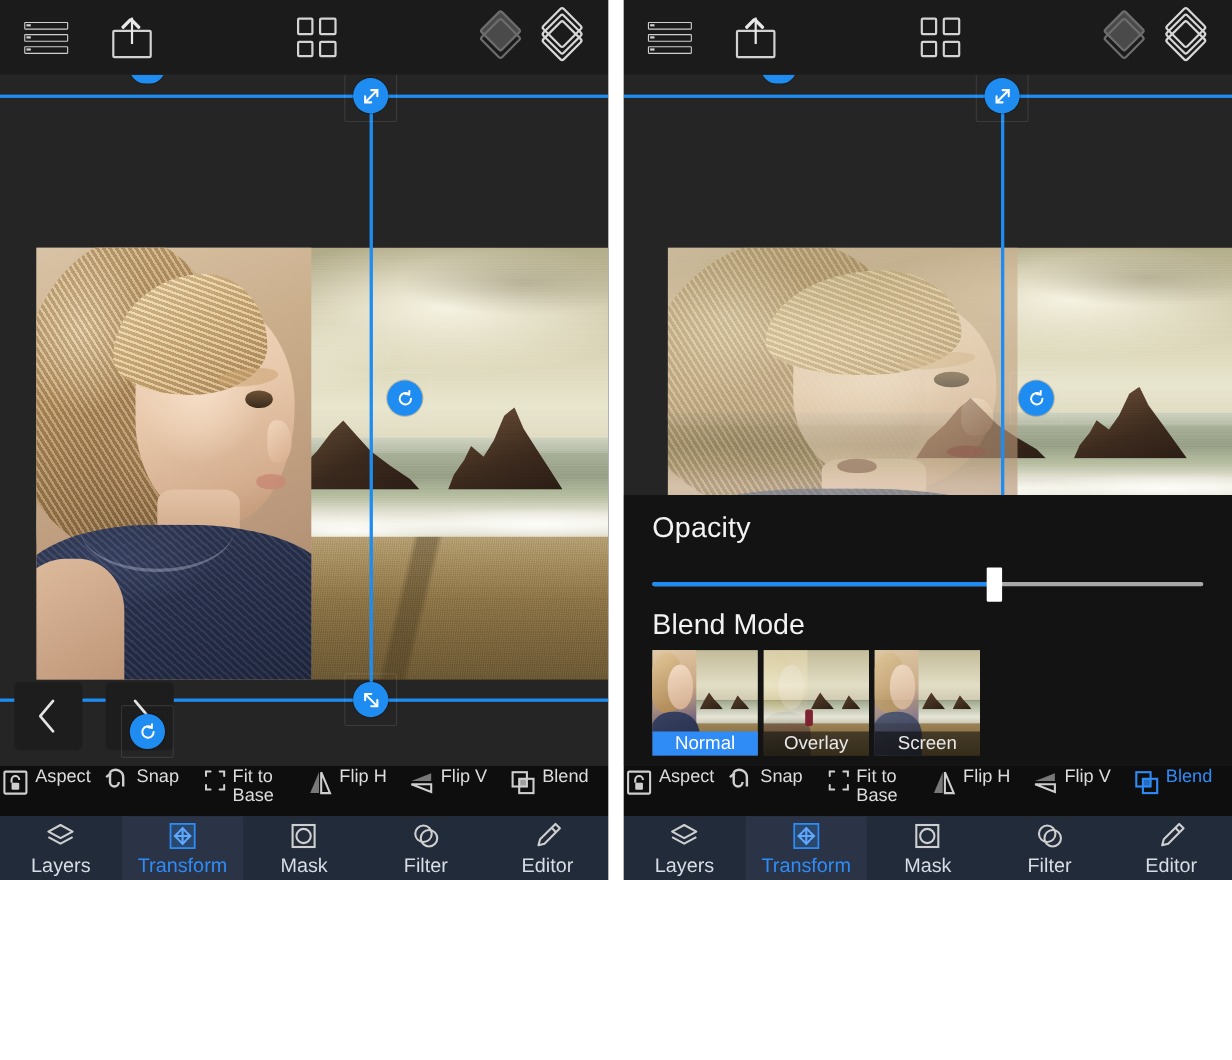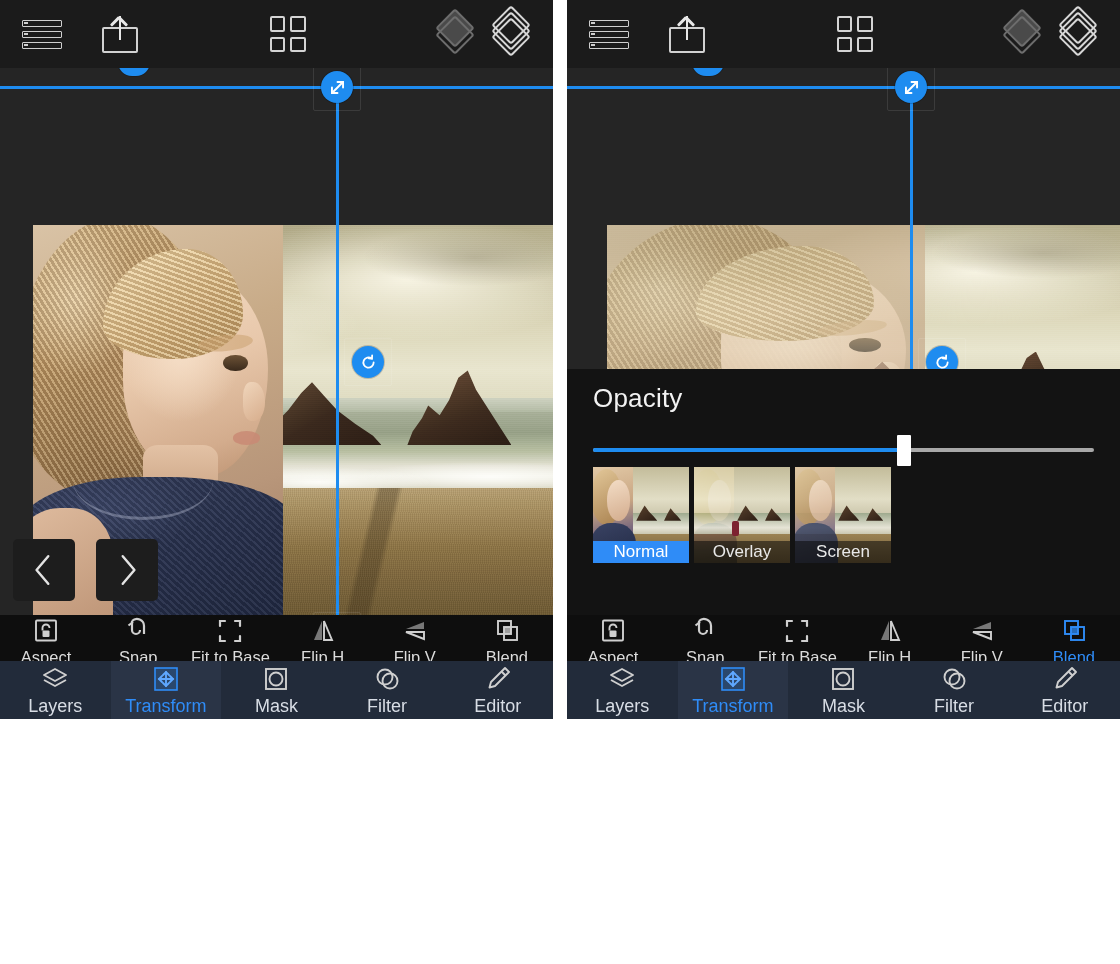--- a/index.html
+++ b/index.html
@@ -3,21 +3,21 @@
 <meta charset="utf-8">
 <style>
   * { margin:0; padding:0; box-sizing:border-box; }
   html,body {
     width:1120px; height:964px; overflow:hidden;
     background:#000;
     font-family:"Liberation Sans", sans-serif;
     -webkit-font-smoothing:antialiased;
   }
   .screen { width:1120px; height:964px; display:flex; background:#fff; }
-  .panel { width:553px; height:719px; position:relative; background:#404040; overflow:hidden; }
+  .panel { width:553px; height:800px; position:relative; background:#404040; overflow:hidden; }
   .panel + .divider { width:14px; height:964px; background:#ffffff; }
   .panel.right { width:553px; }
 
   
   .topbar {
     height:68px; background:#1b1b1b; position:relative; z-index:40;
     display:flex; align-items:center;
   }
   .tb-icon { width:56px; height:46px; display:flex; align-items:center; justify-content:center; }
   .tb-spacer { flex:1 1 auto; }
@@ -302,21 +302,21 @@
   .mini.m-darken   .mgirl { opacity:.85; }
   .mini.m-normal   .mgirl { opacity:1; }
   .mini .mflag { position:absolute; left:40%; top:56%; width:7%; height:16%; background:#7d2230; border-radius:2px; }
 
   
   .toolrow {
     position:absolute; left:0; right:0; bottom:58px; height:46px;
     background:#0e0e0e; display:flex; align-items:flex-start; z-index:45;
   }
   .tool {
-    flex:1 1 0; display:flex; flex-direction:column; align-items:center; justify-content:flex-start;
+    flex:1 1 0; display:flex; align-items:flex-start; justify-content:flex-start;
     color:#dcdcdc; font-size:16.5px; gap:4px; padding-top:2px;
   }
   .tool .tlabel { line-height:1; }
   .tool.active { color:#2f8cf7; }
   .toolicon { width:28px; height:28px; position:relative; }
 
   .tabbar {
     position:absolute; left:0; right:0; bottom:0; height:58px;
     background:#222b3a; display:flex; z-index:45;
   }
@@ -697,20 +697,21 @@
       </div>
     </div>
 
     <div class="blendpanel">
       <div class="bp-label">Opacity</div>
       <div class="slider">
         <div class="track"></div>
         <div class="fill" id="op-fill" style="width: 62%;"></div>
         <div class="thumb" id="op-thumb" style="left: 62%;"></div>
       </div>
+      <div class="bp-label2">Blend Mode</div>
 
       <div class="thumbs">
         <div class="thumbcell">
           <div class="mini m-normal">
               <div class="mscene">
                 <div class="msky"></div>
                 <div class="msea"></div>
                 <div class="mrock"></div>
                 <div class="mrock2"></div>
                 <div class="msand"></div>

